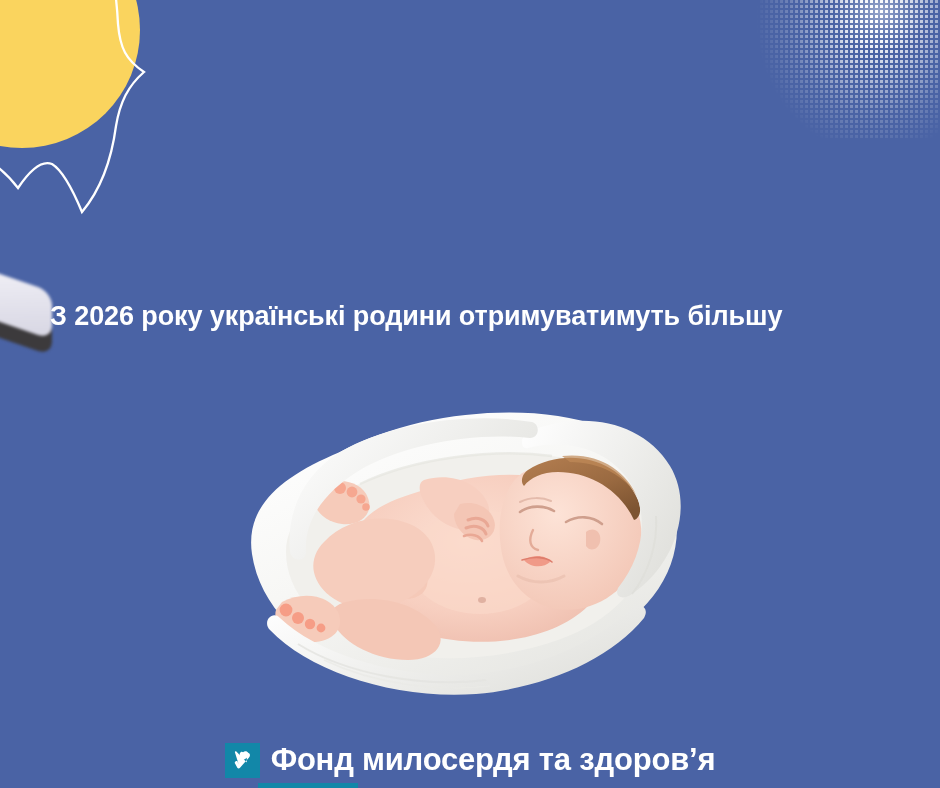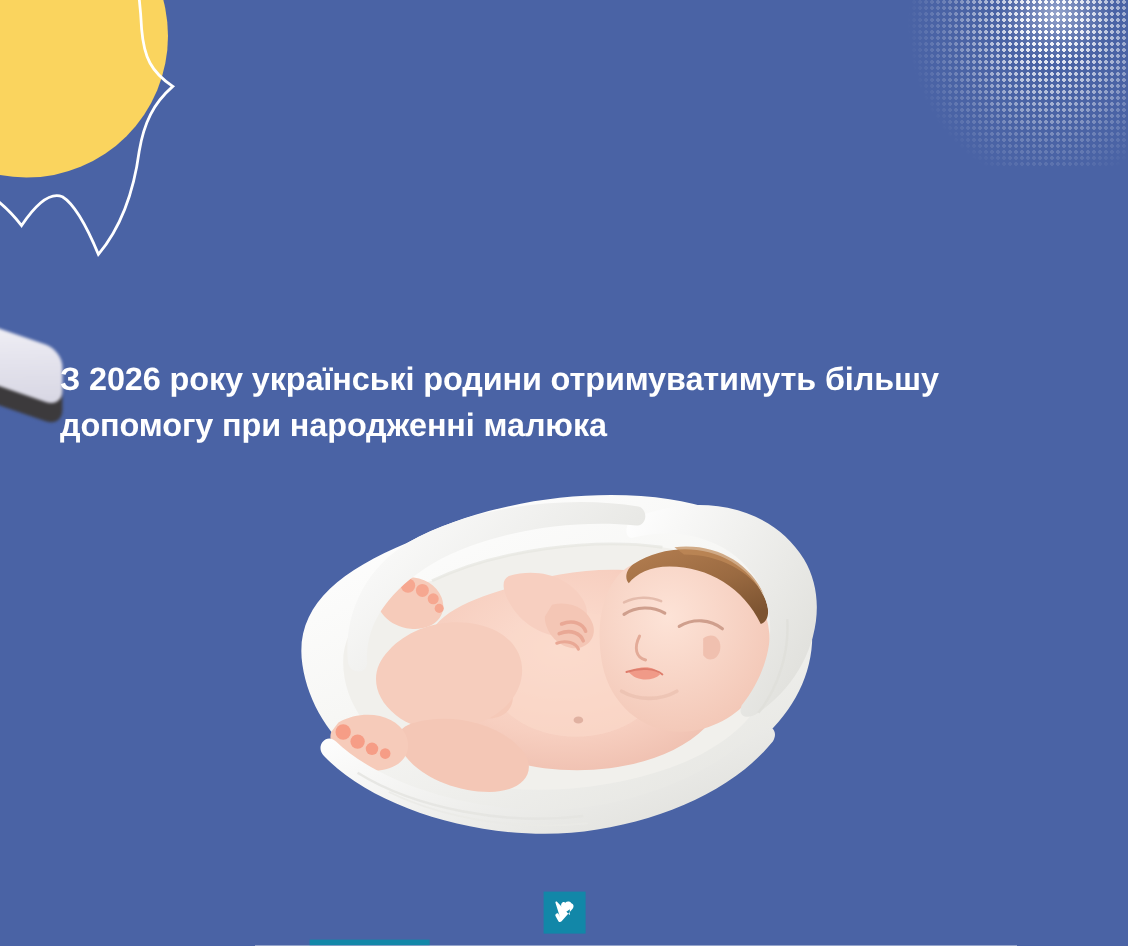--- a/index.html
+++ b/index.html
@@ -170,21 +170,20 @@
     <div class="dots"></div>
   </div>
 
   <div class="slab">
     <div class="slab-side"></div>
     <div class="slab-top"></div>
   </div>
 
   <div class="headline">
     <span class="line">З 2026 року українські родини отримуватимуть більшу</span>
-    <span class="line">допомогу при народженні малюка</span>
   </div>
 
   <div class="baby-photo">
     <svg viewBox="0 0 462 300" xmlns="http://www.w3.org/2000/svg">
       <defs>
         <radialGradient id="skinA" cx="45%" cy="40%" r="70%">
           <stop offset="0%" stop-color="#fcdfd2"></stop>
           <stop offset="60%" stop-color="#f7cfc0"></stop>
           <stop offset="100%" stop-color="#edbcac"></stop>
         </radialGradient>
@@ -338,16 +337,17 @@
         <path d="M4 3.2 C 4 2.4, 5 2.1, 5.6 2.7 L 16.5 14.2 L 16.5 5.6
                  C 16.5 4.2, 18.3 3.6, 19.2 4.7 C 20.1 5.8, 20 7.6, 18.6 9.1
                  L 9.4 19.6 C 8.6 20.5, 7.2 20.5, 6.6 19.5 L 4.2 15.2
                  C 3.6 14.2, 4 13, 5.1 12.7 C 6 12.4, 6.9 13, 7.2 14
                  L 8 16 L 4.3 4.2 Z" fill="#ffffff"></path>
         <path d="M12.6 3.4 C 14.2 1.8, 17 2.2, 18 4 C 19 5.9, 18.2 8.2, 16 9.6
                  L 12.8 11.6 L 10.2 8.8 C 8.4 6.8, 8.6 4.2, 10.4 3.1
                  C 11.2 2.6, 12.1 2.8, 12.6 3.4 Z" fill="#ffffff"></path>
       </svg>
     </div>
+    <div class="brand-name">Фонд милосердя та здоров’я</div>
   </div>
   <div class="brand-underline"></div>
 
 </div>
 
 </body></html>

